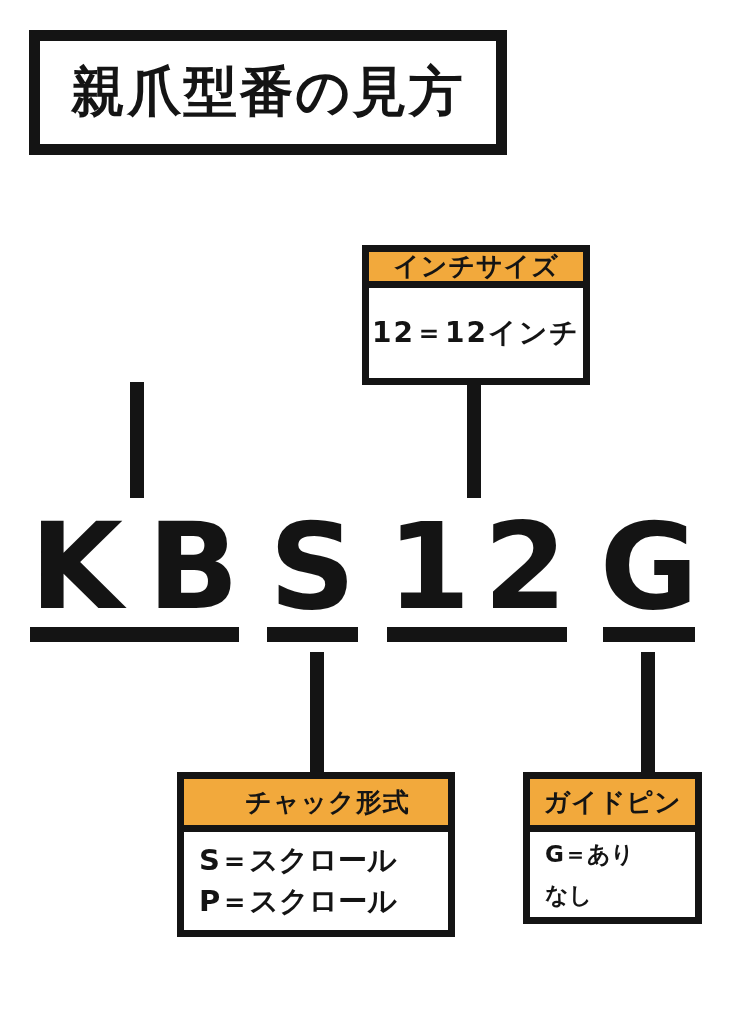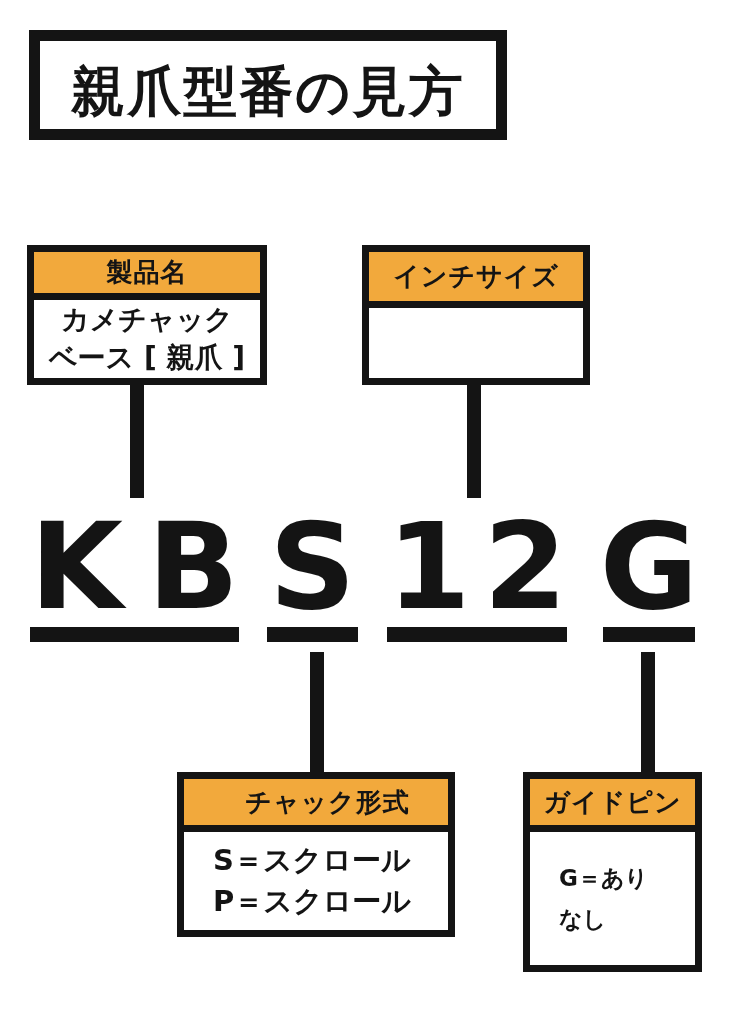--- a/index.html
+++ b/index.html
@@ -14,24 +14,24 @@
     position:relative;
     width:734px;height:1024px;
     background:var(--bg);
     margin:0 auto;
     overflow:hidden;
     color:var(--ink);
   }
 
   
   .title-box{
-    position:absolute;left:29px;top:30px;width:478px;height:110px;
+    position:absolute;left:29px;top:30px;width:478px;height:125px;
     border:11px solid var(--ink);
     background:var(--bg);
-    display:flex;align-items:flex-end;justify-content:center;
+    display:flex;align-items:center;justify-content:center;
     font-size:54px;font-weight:800;letter-spacing:2px;
     white-space:nowrap;
   }
 
   
   .callout{
     position:absolute;
     border:7px solid var(--ink);
     background:var(--bg);
     display:flex;flex-direction:column;
@@ -43,31 +43,31 @@
     font-size:26px;font-weight:700;letter-spacing:1px;
     flex:0 0 auto;
   }
   .co-body{
     flex:1 1 auto;
     display:flex;flex-direction:column;justify-content:center;
     font-size:28px;font-weight:700;
     line-height:38px;
   }
   .co-body.centered{align-items:center;text-align:center;}
-  .co-body.left{align-items:flex-start;padding-left:29px;}
+  .co-body.left{align-items:flex-start;padding-left:15px;}
 
   .co-product{left:27px;top:245px;width:240px;height:140px;}
   .co-product .co-header{height:48px;}
   .co-inch{left:362px;top:245px;width:228px;height:140px;}
-  .co-inch .co-header{height:56px;}
+  .co-inch .co-header{height:36px;}
   .co-inch .co-body{letter-spacing:2px;}
   .co-chuck{left:177px;top:772px;width:278px;height:165px;}
   .co-chuck .co-header{height:53px;padding-left:23px;}
   .co-chuck .co-body{font-size:29px;line-height:41px;}
-  .co-guide{left:523px;top:772px;width:179px;height:200px;}
+  .co-guide{left:523px;top:772px;width:179px;height:152px;}
   .co-guide .co-header{height:53px;}
   .co-guide .co-body{font-size:23px;line-height:41px;}
 
   
   .connector{position:absolute;width:14px;background:var(--ink);}
   .conn-product{left:130px;top:382px;height:116px;}
   .conn-inch{left:467px;top:382px;height:116px;}
   .conn-chuck{left:310px;top:652px;height:122px;}
   .conn-guide{left:641px;top:652px;height:122px;}
 
@@ -87,30 +87,26 @@
 </style>
 </head>
 <body>
 
 <div class="canvas">
 
   <div class="title-box">
     <span>親爪型番の見方</span>
   </div>
 
-  <div class="callout co-product">
-    <div class="co-header">製品名</div>
-    <div class="co-body centered">
-      <div>カメチャック</div>
-      <div>ベース [ 親爪 ]</div>
-    </div>
-  </div>
 
   <div class="callout co-inch">
     <div class="co-header">インチサイズ</div>
+    <div class="co-body centered">
+      <div>12＝12インチ</div>
+    </div>
   </div>
 
   <div class="connector conn-product"></div>
   <div class="connector conn-inch"></div>
 
   <div class="seg seg-kb">
       <span>K</span>
       <span>B</span>
     </div>
   <div class="seg seg-s single">

